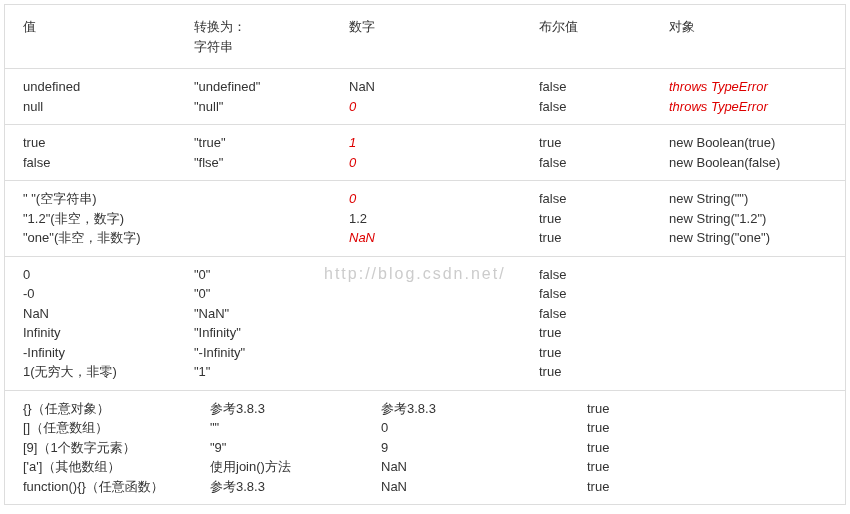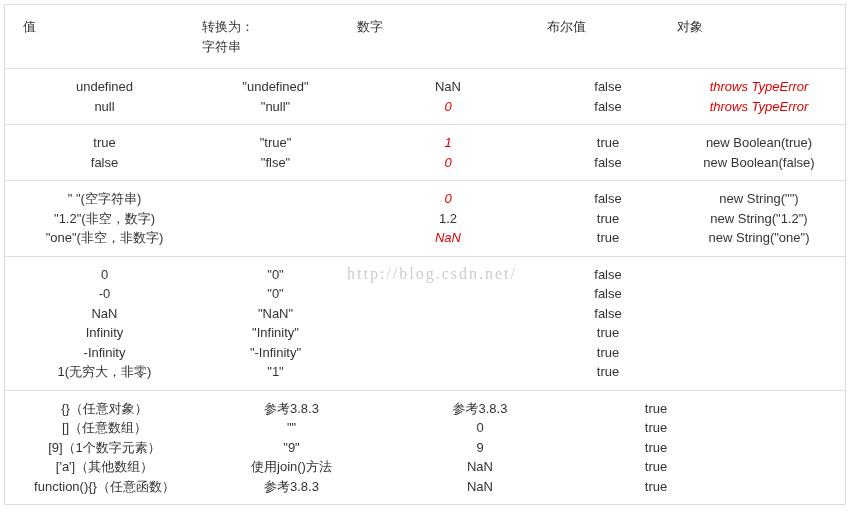--- a/index.html
+++ b/index.html
@@ -25,40 +25,39 @@
     }
     .row:last-child {
       border-bottom: none;
       gap: 16px;
     }
     .cell {
       padding: 2px 4px;
       line-height: 1.5;
     }
     .col1 { width: 185px; padding-left: 18px; }
-    .col2 { width: 155px; margin-left: 8px; }
+    .col2 { width: 155px; }
     .col3 { width: 190px; }
     .col4 { width: 130px; }
     .col5 { flex: 1; }
     .header-row {
       padding-top: 10px;
       padding-bottom: 10px;
     }
     .section {
       padding-top: 6px;
       padding-bottom: 6px;
-      text-align: center;
     }
     .red { color: #d00; font-style: italic; }
     .watermark {
       position: absolute;
       top: 265px;
-      left: 347px;
+      left: 324px;
       color: #ccc;
-      font-family: Liberation Serif, serif;
+      font-family: Liberation Sans, sans-serif;
       font-size: 16px;
       letter-spacing: 2px;
       pointer-events: none;
       z-index: 10;
     }
   </style>
 </head>
 <body>
 
 <div class="watermark">http://blog.csdn.net/</div>

